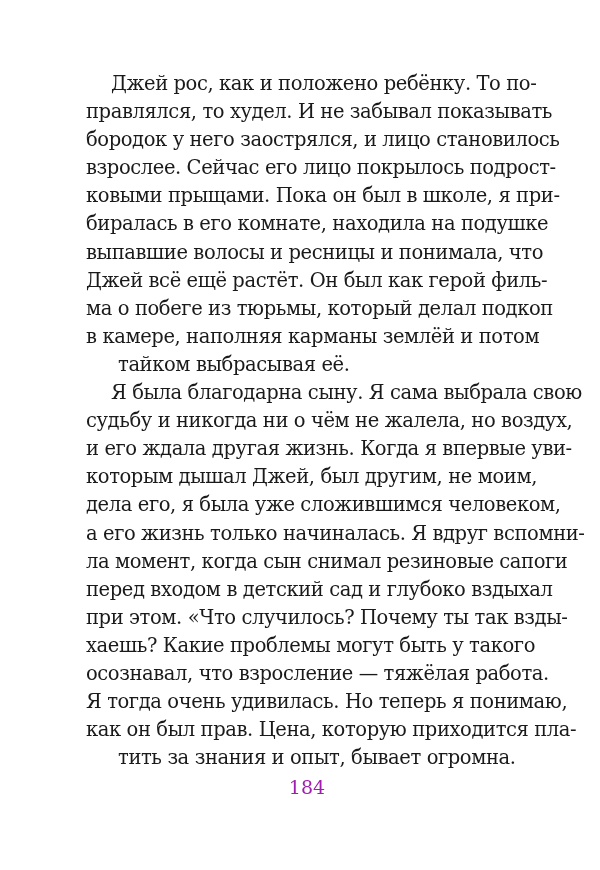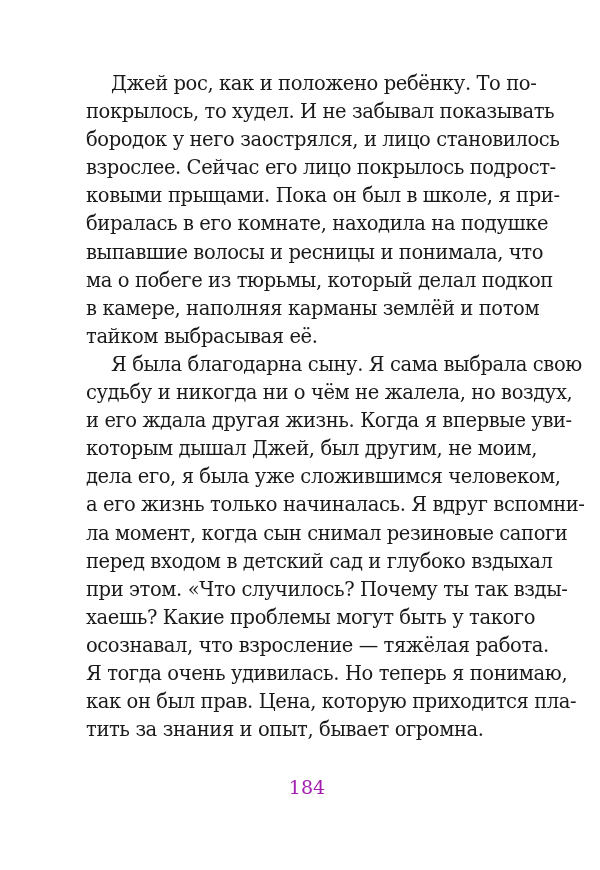--- a/index.html
+++ b/index.html
@@ -12,40 +12,41 @@
     position: absolute; left: 79px; top: 70px; width: 445px;
     font-family: "DejaVu Serif", serif;
     font-size: 19.5px; line-height: 28.1px;
     letter-spacing: -0.4px;
   }
   .line {
     display: block; height: 28.1px; white-space: nowrap;
     text-align: justify; text-align-last: justify;
   }
   .line.indent { padding-left: 25px; }
-  .line.last { text-align-last: left; }
+  .line.last { text-align-last: left; margin-left: 32px; }
   .page-number {
     position: absolute; left: 0; width: 600px; top: 776px;
     text-align: center;
     font-family: "DejaVu Serif", serif; font-size: 19px; color: #a21caf;
   }
 </style>
 </head>
 <body>
 
 <div class="page">
   <div class="text-block">
 
     <span class="line indent">Джей рос, как и положено ребёнку. То по-</span>
-    <span class="line">покрылось, то худел. И не забывал показывать</span>
+    <span class="line">правлялся, то худел. И не забывал показывать</span>
     <span class="line">бородок у него заострялся, и лицо становилось</span>
     <span class="line">взрослее. Сейчас его лицо покрылось подрост-</span>
     <span class="line">ковыми прыщами. Пока он был в школе, я при-</span>
     <span class="line">биралась в его комнате, находила на подушке</span>
     <span class="line">выпавшие волосы и ресницы и понимала, что</span>
+    <span class="line">Джей всё ещё растёт. Он был как герой филь-</span>
     <span class="line">ма о побеге из тюрьмы, который делал подкоп</span>
     <span class="line">в камере, наполняя карманы землёй и потом</span>
     <span class="line last">тайком выбрасывая её.</span>
 
     <span class="line indent">Я была благодарна сыну. Я сама выбрала свою</span>
     <span class="line">судьбу и никогда ни о чём не жалела, но воздух,</span>
     <span class="line">и его ждала другая жизнь. Когда я впервые уви-</span>
     <span class="line">которым дышал Джей, был другим, не моим,</span>
     <span class="line">дела его, я была уже сложившимся человеком,</span>
     <span class="line">а его жизнь только начиналась. Я вдруг вспомни-</span>

